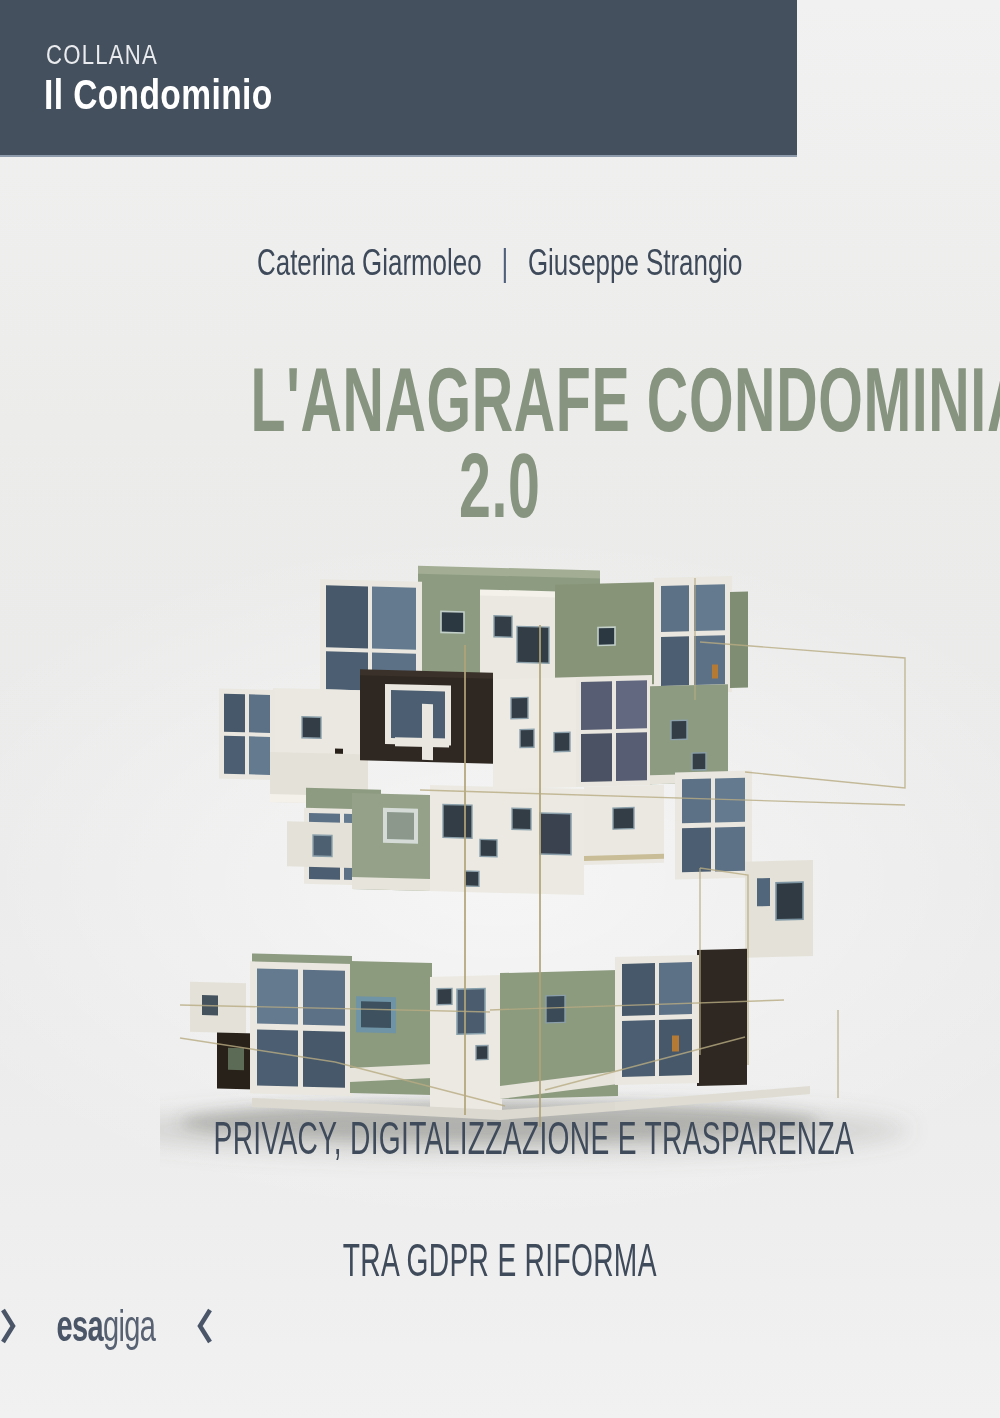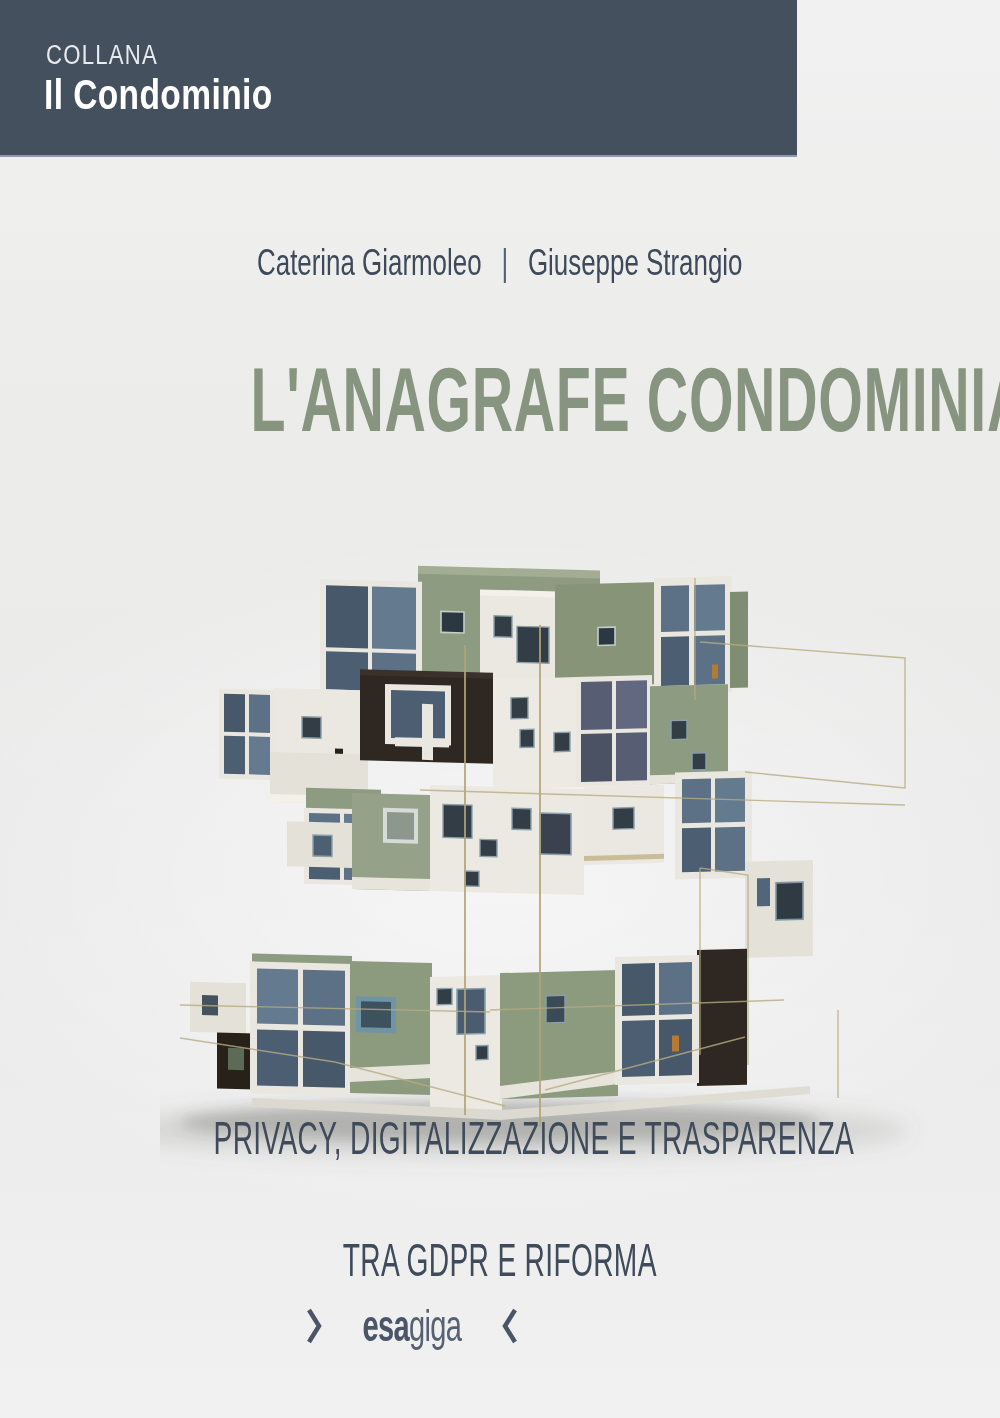--- a/index.html
+++ b/index.html
@@ -32,21 +32,21 @@
   .authors .inner{display:inline-block;transform:scaleX(.70);transform-origin:50% 50%;}
   .authors .sep{margin:0 18px;color:#51607a;font-weight:normal;}
   .title1{top:348px;font-size:91px;font-weight:bold;color:#87947f;}
   .title2{top:434px;font-size:91px;font-weight:bold;color:#87947f;}
   .title1 .inner,.title2 .inner{display:inline-block;transform:scaleX(.63);transform-origin:50% 50%;letter-spacing:1px;}
   .sub1{top:1110px;font-size:47px;color:#3f4b5b;}
   .sub2{top:1194px;font-size:47px;color:#3f4b5b;margin-top:38px;}
   .sub1 .inner,.sub2 .inner{display:inline-block;transform:scaleX(.60);transform-origin:50% 50%;letter-spacing:.5px;}
   
   .publisher{
-    position:absolute;left:0;top:1304px;width:824px;text-align:center;white-space:nowrap;color:#4a5568;
+    position:absolute;left:0;top:1304px;width:824px;text-align:left;white-space:nowrap;color:#4a5568;
   }
   .publisher .mark{display:inline-block;vertical-align:middle;}
   .publisher .wordmark{
     display:inline-block;vertical-align:middle;margin:0 10px;
     font-size:44px;line-height:44px;letter-spacing:-1px;
     transform:scaleX(.66);transform-origin:50% 50%;
   }
   .publisher .wordmark .bold{font-weight:bold;}
   .publisher .wordmark .light{font-weight:normal;opacity:.92;}
   
@@ -80,20 +80,23 @@
     <span class="inner">
       <span>Caterina Giarmoleo</span>
       <span class="sep">|</span>
       <span>Giuseppe Strangio</span>
     </span>
   </div>
 
   <div class="trow title1">
     <span class="inner">L'ANAGRAFE CONDOMINIALE</span>
   </div>
+  <div class="trow title2">
+    <span class="inner">2.0</span>
+  </div>
 
   <svg class="illus" viewBox="0 0 800 660" aria-hidden="true">
     <defs>
       <filter id="soft" x="-40%" y="-40%" width="180%" height="180%">
           <feGaussianBlur stdDeviation="7"></feGaussianBlur>
         </filter>
       <filter id="softer" x="-40%" y="-40%" width="180%" height="180%">
           <feGaussianBlur stdDeviation="11"></feGaussianBlur>
         </filter>
     </defs>

